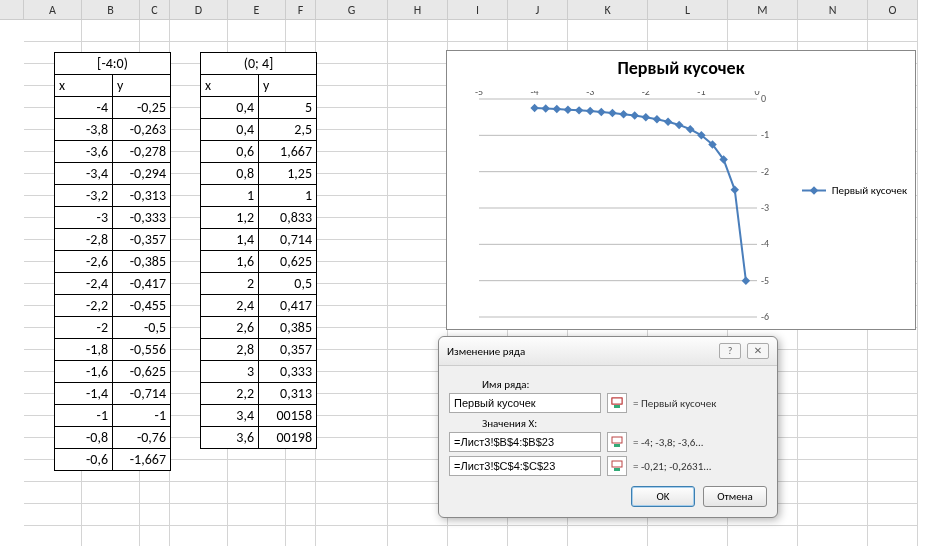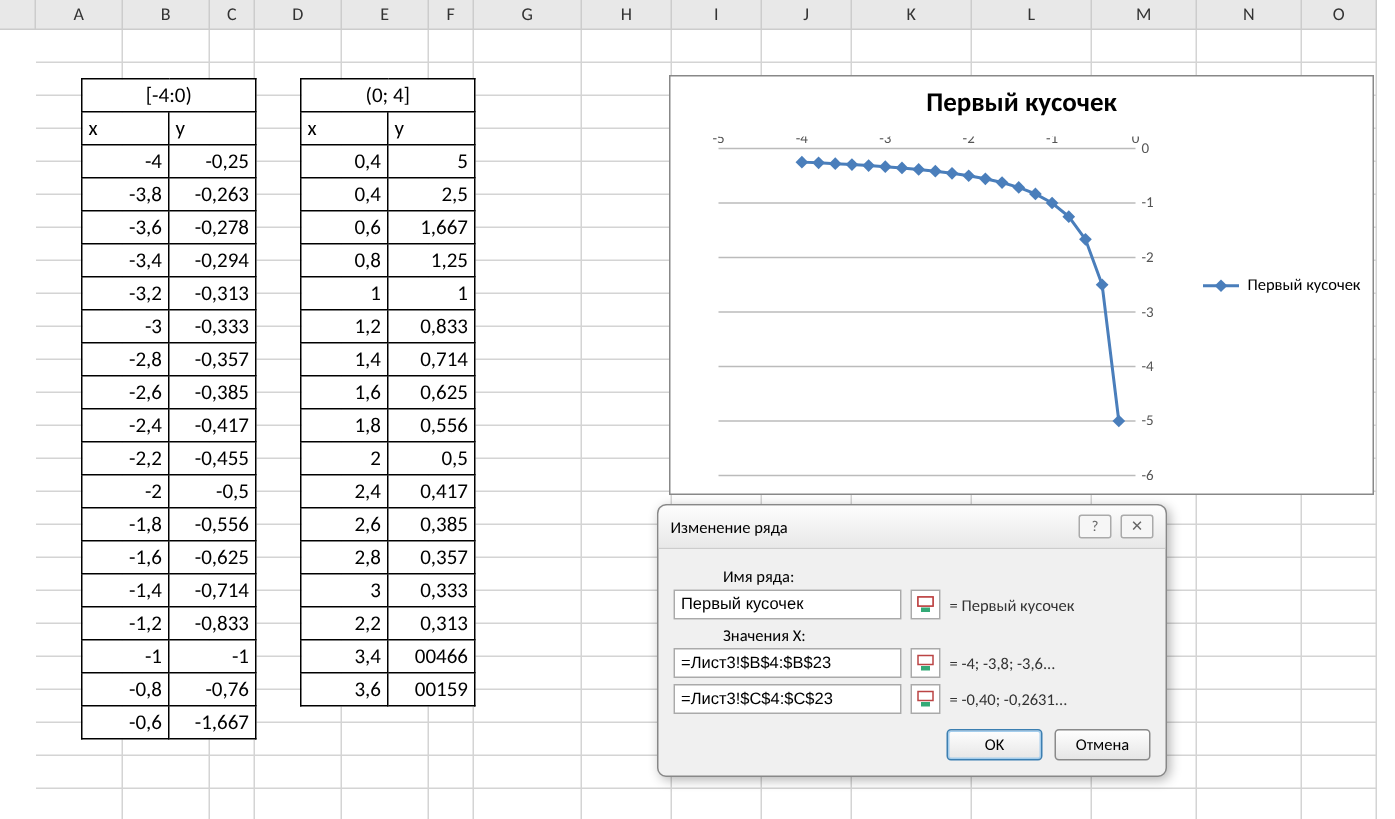--- a/index.html
+++ b/index.html
@@ -682,24 +682,20 @@
         </tr>
         <tr>
           <td>-1,6</td>
           <td>-0,625</td>
         </tr>
         <tr>
           <td>-1,4</td>
           <td>-0,714</td>
         </tr>
         <tr>
-          <td>-1,2</td>
-          <td>-0,833</td>
-        </tr>
-        <tr>
           <td>-1</td>
           <td>-1</td>
         </tr>
         <tr>
           <td>-0,8</td>
           <td>-0,76</td>
         </tr>
         <tr>
           <td>-0,6</td>
           <td>-1,667</td>
@@ -742,24 +738,20 @@
         </tr>
         <tr>
           <td>1,4</td>
           <td>0,714</td>
         </tr>
         <tr>
           <td>1,6</td>
           <td>0,625</td>
         </tr>
         <tr>
-          <td>1,8</td>
-          <td>0,556</td>
-        </tr>
-        <tr>
           <td>2</td>
           <td>0,5</td>
         </tr>
         <tr>
           <td>2,4</td>
           <td>0,417</td>
         </tr>
         <tr>
           <td>2,6</td>
           <td>0,385</td>
@@ -771,25 +763,25 @@
         <tr>
           <td>3</td>
           <td>0,333</td>
         </tr>
         <tr>
           <td>2,2</td>
           <td>0,313</td>
         </tr>
         <tr>
           <td>3,4</td>
-          <td>00466</td>
+          <td>00158</td>
         </tr>
         <tr>
           <td>3,6</td>
-          <td>00159</td>
+          <td>00198</td>
         </tr>
       </tbody>
     </table>
 
   <div class="chart">
     <div class="chart-title">Первый кусочек</div>
     <svg class="plot" id="plot" viewBox="0 0 310 230">
         <line x1="4" y1="8" x2="282" y2="8" stroke="#bbb" stroke-width="1"></line>
         <text x="286" y="11" font-size="10" fill="#555">0</text>
         <line x1="4" y1="44.33333333333333" x2="282" y2="44.33333333333333" stroke="#bbb" stroke-width="1"></line>
@@ -876,21 +868,21 @@
       </div>
 
       <div class="dlg-row">
         <input class="dlg-input" value="=Лист3!$C$4:$C$23" style="">
         <div class="range-btn">
           <svg viewBox="0 0 12 12">
               <rect x="1" y="1" width="10" height="6" fill="#fff" stroke="#b44"></rect>
               <rect x="3" y="8" width="6" height="3" fill="#3a7"></rect>
             </svg>
         </div>
-        <div class="dlg-preview">= -0,40; -0,2631...</div>
+        <div class="dlg-preview">= -0,21; -0,2631...</div>
       </div>
 
       <div class="dlg-buttons">
         <div class="btn primary">OK</div>
         <div class="btn">Отмена</div>
       </div>
     </div>
   </div>
 
 </div>

